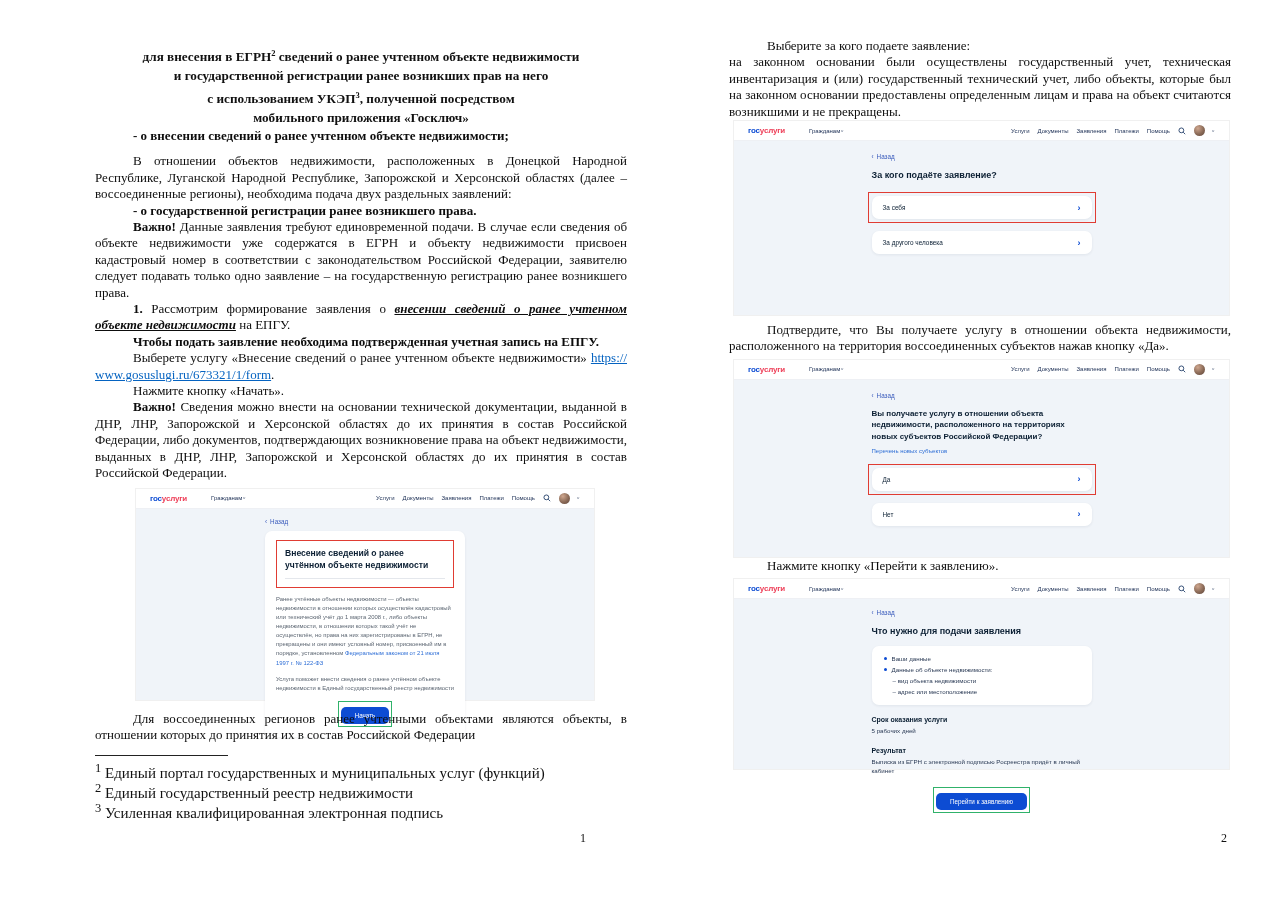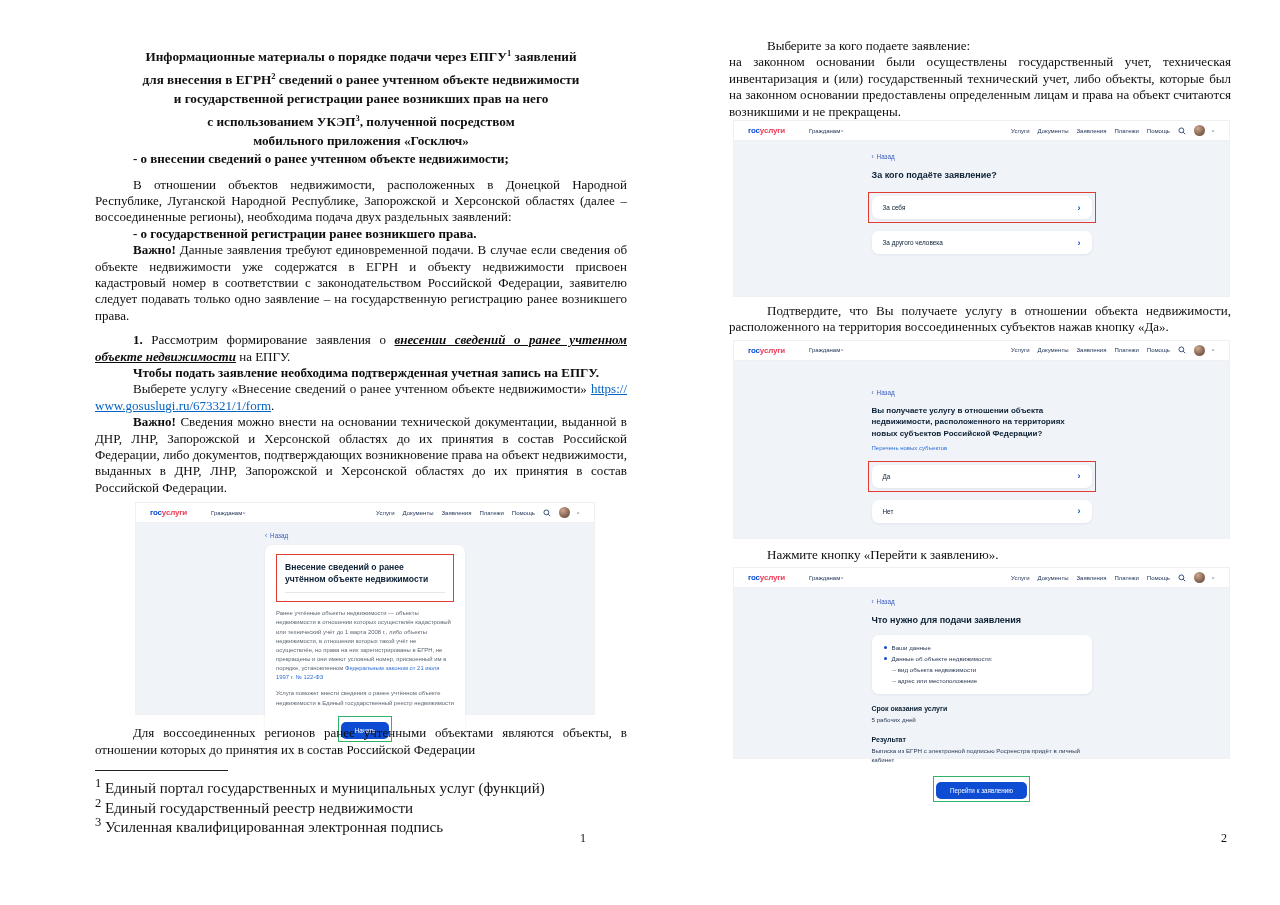--- a/index.html
+++ b/index.html
@@ -12,21 +12,21 @@
   .page1 { left:95px;  width:532px; padding-top:44px; }
   .page2 { left:729px; width:502px; padding-top:38px; }
 
   .doc  { font-size:13px; line-height:16.4px; text-align:justify; color:#0d0d0d; }
   .title{ text-align:center; font-weight:bold; line-height:18.8px; font-size:13.2px; }
   .title sup, .doc sup { font-size:8.5px; }
   .para { text-indent:38px; }
   .b    { font-weight:bold; }
   .biu  { font-weight:bold; font-style:italic; text-decoration:underline; }
   .doc-link { color:#0563c1; text-decoration:underline; word-break:break-all; }
-  .gap9 { margin-top:9px; } .gap8 { margin-top:8px; } .gap6 { margin-top:6px; }
+  .gap9 { margin-top:9px; } .gap8 { margin-top:0; } .gap6 { margin-top:6px; }
   .gap4 { margin-top:4px; } .gap10{ margin-top:10px; }
 
   .footnotes { margin-top:12px; font-size:15px; line-height:14.6px; text-align:left; }
   .fn-divider { width:133px; border-top:1px solid #222; margin-bottom:5px; }
   .pagenum { position:absolute; top:831px; font-size:12px; font-family:"Liberation Serif", serif; }
   .pn1 { left:580px; } .pn2 { left:1221px; }
 
   
   .shot { font-family:"Liberation Sans", sans-serif; border:1px solid #f0f0f0; }
   .shot1 { width:460px; margin:6px 0 0 40px; }
@@ -61,22 +61,22 @@
   .s1-title { font-size:8.6px; font-weight:bold; color:#0b1f33; line-height:1.4; }
   .s1-divider { margin-top:7px; border-top:1px solid #e4e7ec; }
   .s1-desc { margin-top:7px; font-size:5.9px; line-height:1.55; color:#5c6672; text-align:left; }
   .s-link { color:#2f6fd6; cursor:pointer; }
   .btn-row { margin-top:8px; text-align:center; }
   .green-frame { display:inline-block; border:1px solid #30b26a; padding:2px; background:#fff; }
   .gs-btn { font-family:"Liberation Sans", sans-serif; background:#0d4cd3; color:#fff; border:none;
             border-radius:5px; font-size:6.3px; padding:5px 14px; cursor:pointer; }
 
   
-  .sb2 { height:155px; padding-top:12px; }
-  .sb3 { height:177px; padding-top:28px; }
+  .sb2 { height:174px; padding-top:12px; }
+  .sb3 { height:177px; padding-top:12px; }
   .sb4 { height:170px; padding-top:10px; }
   .gs-h1 { margin-top:9px; font-size:9px; font-weight:bold; color:#0b1f33; line-height:1.45; }
   .gs-sublink { margin-top:5px; font-size:6px; color:#2f6fd6; cursor:pointer; }
   .opt { background:#fff; border-radius:7px; box-shadow:0 1px 3px rgba(10,30,60,.07);
          padding:8px 11px; display:flex; justify-content:space-between; align-items:center;
          font-size:6.4px; color:#0b1f33; cursor:pointer; }
   .opt .chev { color:#0d4cd3; font-size:9px; font-weight:bold; line-height:4px; }
   .red-wrap { border:1px solid #e03c33; padding:3px; margin:0 -4px; }
   .m-top10 { margin-top:10px; } .m-top8 { margin-top:8px; }
 
@@ -90,35 +90,35 @@
   .s4-label { margin-top:11px; font-size:7px; font-weight:bold; color:#0b1f33; text-align:left; }
   .s4-value { margin-top:3px; font-size:6.2px; color:#2a3a55; line-height:1.5; text-align:left; }
 </style>
 </head>
 <body>
 
 <div class="canvas">
 
   <section class="page page1">
     <div class="title">
-      <div><span>Информационные материалы о порядке подачи через ЕПГУ</span><sup>1</sup><span> заявлений</span></div>
       <div><span>для внесения в ЕГРН</span><sup>2</sup><span> сведений о ранее учтенном объекте недвижимости</span></div>
       <div>и государственной регистрации ранее возникших прав на него</div>
       <div><span>с использованием УКЭП</span><sup>3</sup><span>, полученной посредством</span></div>
       <div>мобильного приложения «Госключ»</div>
     </div>
 
     <p class="doc para b" style="text-align:left;">- о внесении сведений о ранее учтенном объекте недвижимости;</p>
     <p class="doc para gap9">В отношении объектов недвижимости, расположенных в Донецкой Народной Республике, Луганской Народной Республике, Запорожской и Херсонской областях (далее – воссоединенные регионы), необходима подача двух раздельных заявлений:</p>
     <p class="doc para b" style="text-align:left;">- о государственной регистрации ранее возникшего права.</p>
     <p class="doc para"><span class="b">Важно!</span><span> Данные заявления требуют единовременной подачи. В случае если сведения об объекте недвижимости уже содержатся в ЕГРН и объекту недвижимости присвоен кадастровый номер в соответствии с законодательством Российской Федерации, заявителю следует подавать только одно заявление – на государственную регистрацию ранее возникшего права.</span></p>
 
     <p class="doc para gap8"><span class="b">1.</span><span> Рассмотрим формирование заявления о </span><span class="biu">внесении сведений о ранее учтенном объекте недвижимости</span><span> на ЕПГУ.</span></p>
     <p class="doc para b">Чтобы подать заявление необходима подтвержденная учетная запись на ЕПГУ.</p>
     <p class="doc para"><span>Выберете услугу «Внесение сведений о ранее учтенном объекте недвижимости» </span><a class="doc-link">https://www.gosuslugi.ru/673321/1/form</a><span>.</span></p>
+    <p class="doc para">Нажмите кнопку «Начать».</p>
     <p class="doc para"><span class="b">Важно!</span><span> Сведения можно внести на основании технической документации, выданной в ДНР, ЛНР, Запорожской и Херсонской областях до их принятия в состав Российской Федерации, либо документов, подтверждающих возникновение права на объект недвижимости, выданных в ДНР, ЛНР, Запорожской и Херсонской областях до их принятия в состав Российской Федерации.</span></p>
 
     <div class="shot shot1">
       <div class="gs-header">
         <div class="gs-left">
           <span class="gs-logo"><span class="gs-logo-blue">гос</span><span class="gs-logo-red">услуги</span></span>
           <span class="gs-audience">
               <span>Гражданам</span>
               <span class="rot">›</span>
             </span>

